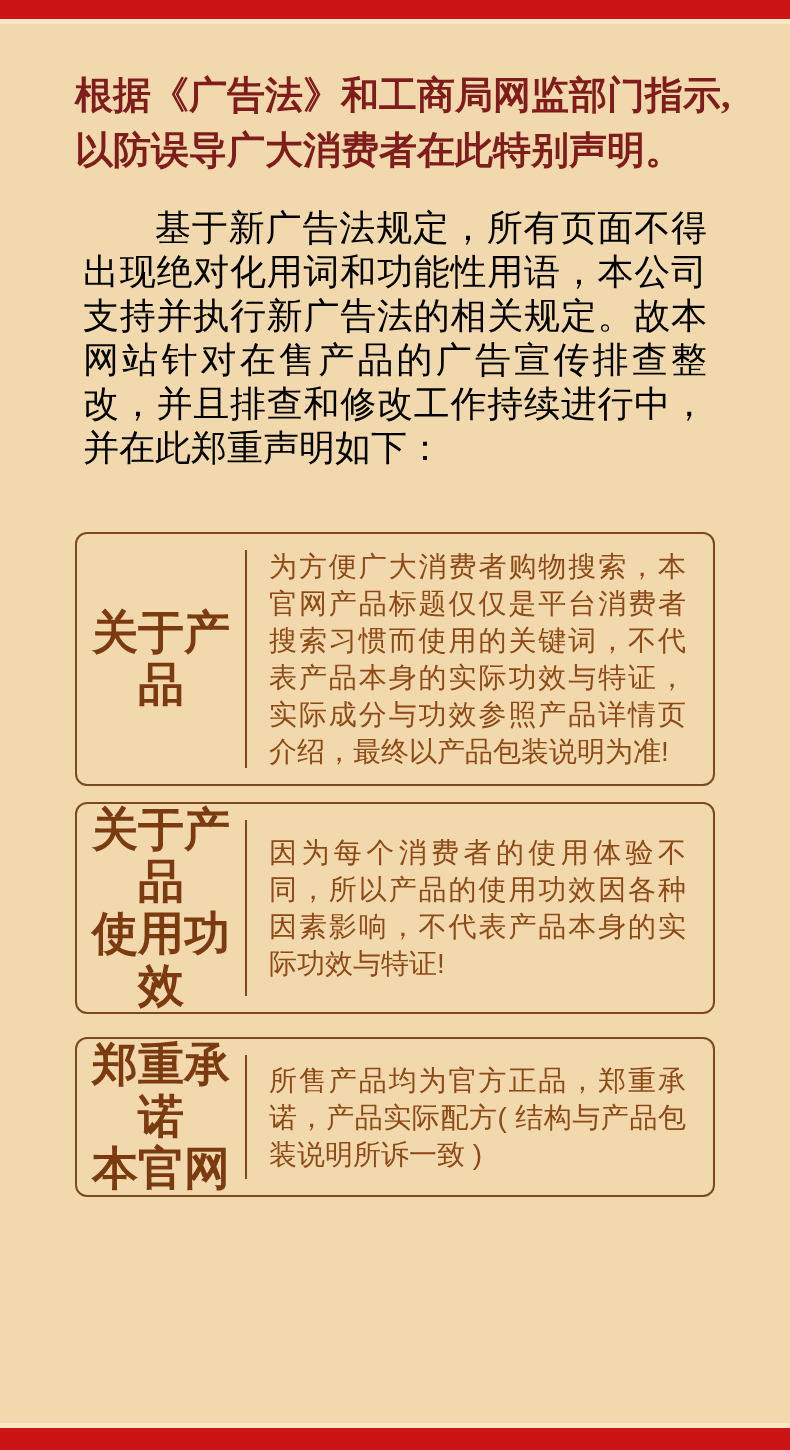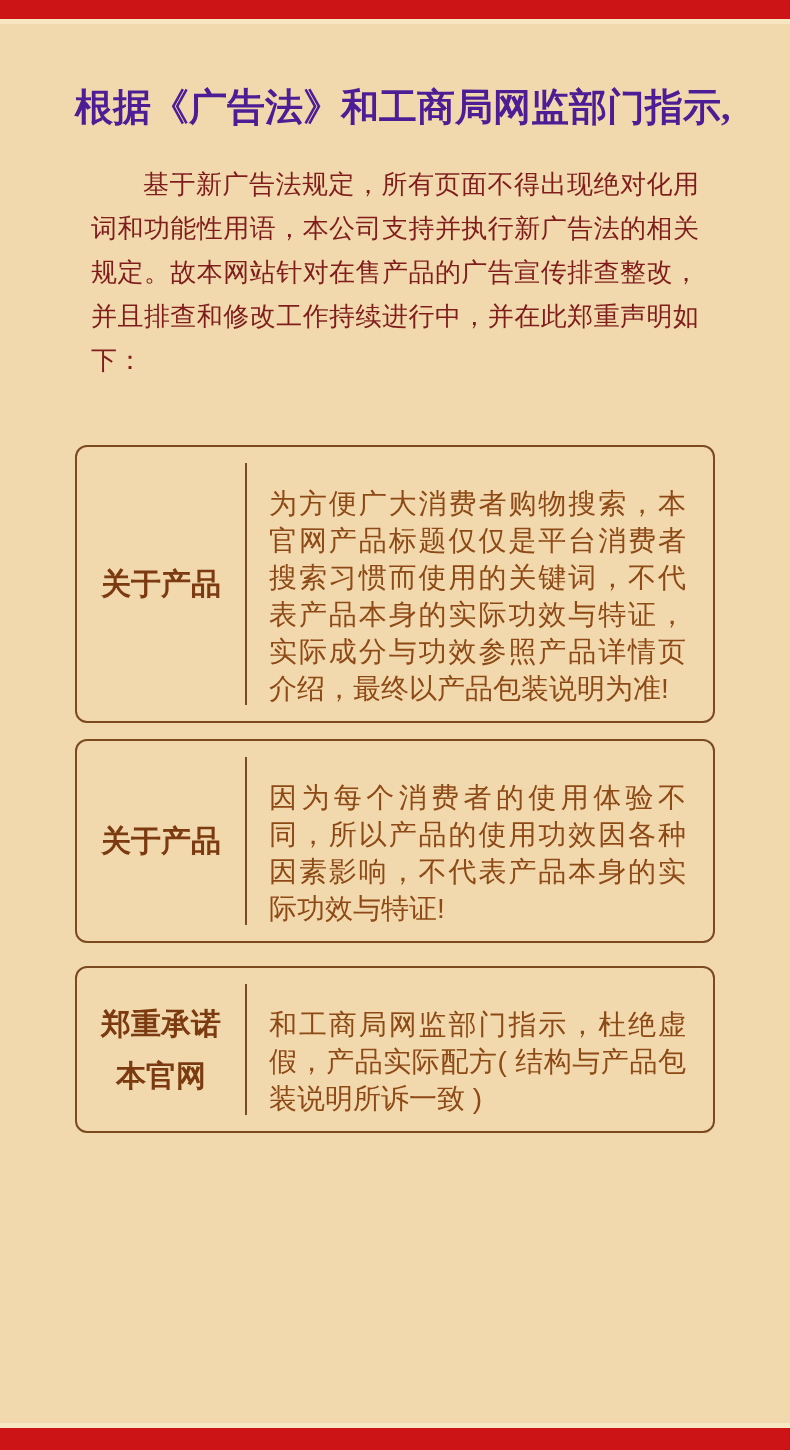--- a/index.html
+++ b/index.html
@@ -31,34 +31,34 @@
     position: absolute;
     left: 0; right: 0; bottom: 22px;
     height: 5px;
     background: #f7e6c1;
   }
   .main {
     width: 640px;
     margin: 0 auto;
   }
   .title {
-    margin-top: 56px;
-    color: #4c1d95;
+    margin-top: 44px;
+    color: #7f1d1d;
     font-weight: bold;
     font-size: 38px;
     line-height: 55px;
   }
   .title .line { white-space: nowrap; }
   .para {
-    color: #7f1d1d;
-    font-size: 26px;
+    color: #000000;
+    font-size: 36px;
     line-height: 44px;
     text-align: justify;
     text-indent: 2em;
-    margin: 16px;
+    margin: 8px;
   }
   .para-1 { margin-top: 28px; }
   .para-2 { margin-top: 41px; }
   .notices { margin-top: 62px; }
   .notice-box {
     display: flex;
     align-items: center;
     border: 2px solid #7b4a20;
     border-radius: 12px;
     background: transparent;
@@ -66,82 +66,83 @@
   }
   .notice-box.box-0 { min-height: 195px; }
   .notice-box.box-1 { min-height: 139px; margin-top: 16px; }
   .notice-box.box-2 { min-height: 148px; margin-top: 23px; }
   .notice-label {
     flex: none;
     width: 168px;
     text-align: center;
     color: #7b3a10;
     font-weight: bold;
-    font-size: 30px;
+    font-size: 46px;
     line-height: 52px;
   }
   .notice-divider {
     flex: none;
     width: 2px;
     align-self: stretch;
     background: #7b4a20;
     margin: 16px 0;
   }
   .notice-text {
     flex: 1;
     font-family: "Liberation Sans", "DejaVu Sans", sans-serif;
     color: #8d4a17;
     font-size: 28px;
     line-height: 37px;
     text-align: justify;
     padding: 14px 27px 14px 22px;
-    margin-top: 24px;
   }
 </style>
 </head>
 <body>
 
 <div class="page">
 
   <div class="bar-top"></div>
   <div class="strip-light-top"></div>
 
   <div class="main">
 
     <div class="title">
       <div class="line">根据《广告法》和工商局网监部门指示,</div>
+      <div class="line">以防误导广大消费者在此特别声明。</div>
     </div>
 
     <p class="para para-1">基于新广告法规定，所有页面不得出现绝对化用词和功能性用语，本公司支持并执行新广告法的相关规定。故本网站针对在售产品的广告宣传排查整改，并且排查和修改工作持续进行中，并在此郑重声明如下：</p>
 
     <div class="notices">
 
       <div class="notice-box box-0">
         <div class="notice-label">
           <div>关于产品</div>
         </div>
         <div class="notice-divider"></div>
         <div class="notice-text">为方便广大消费者购物搜索，本官网产品标题仅仅是平台消费者搜索习惯而使用的关键词，不代表产品本身的实际功效与特证，实际成分与功效参照产品详情页介绍，最终以产品包装说明为准!</div>
       </div>
 
       <div class="notice-box box-1">
         <div class="notice-label">
           <div>关于产品</div>
+          <div>使用功效</div>
         </div>
         <div class="notice-divider"></div>
         <div class="notice-text">因为每个消费者的使用体验不同，所以产品的使用功效因各种因素影响，不代表产品本身的实际功效与特证!</div>
       </div>
 
       <div class="notice-box box-2">
         <div class="notice-label">
           <div>郑重承诺</div>
           <div>本官网</div>
         </div>
         <div class="notice-divider"></div>
-        <div class="notice-text">和工商局网监部门指示，杜绝虚假，产品实际配方( 结构与产品包装说明所诉一致 )</div>
+        <div class="notice-text">所售产品均为官方正品，郑重承诺，产品实际配方( 结构与产品包装说明所诉一致 )</div>
       </div>
 
     </div>
 
   </div>
 
   <div class="strip-light-bottom"></div>
   <div class="bar-bottom"></div>
 
 </div>

